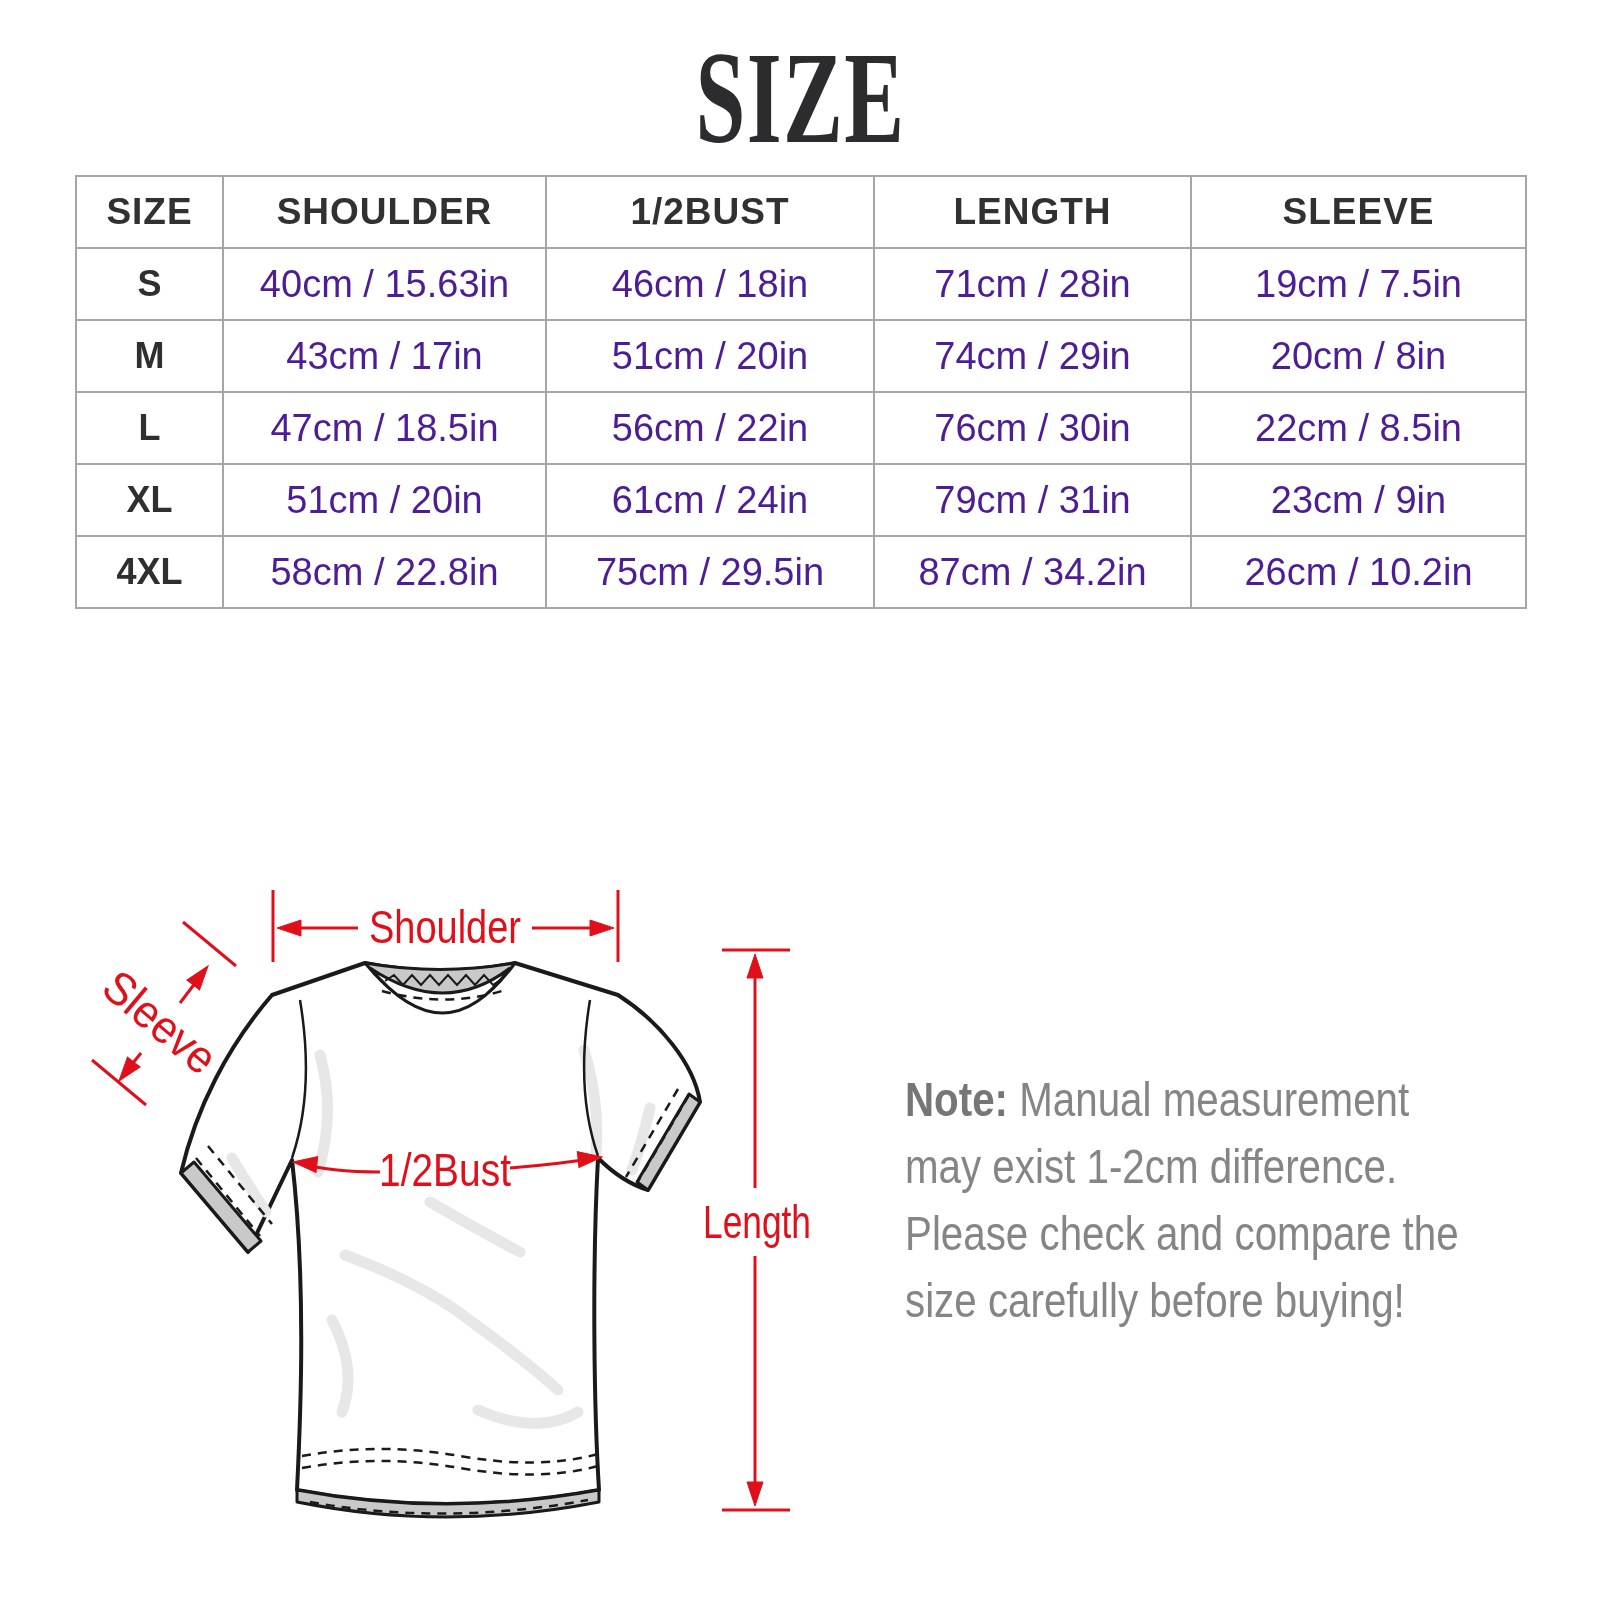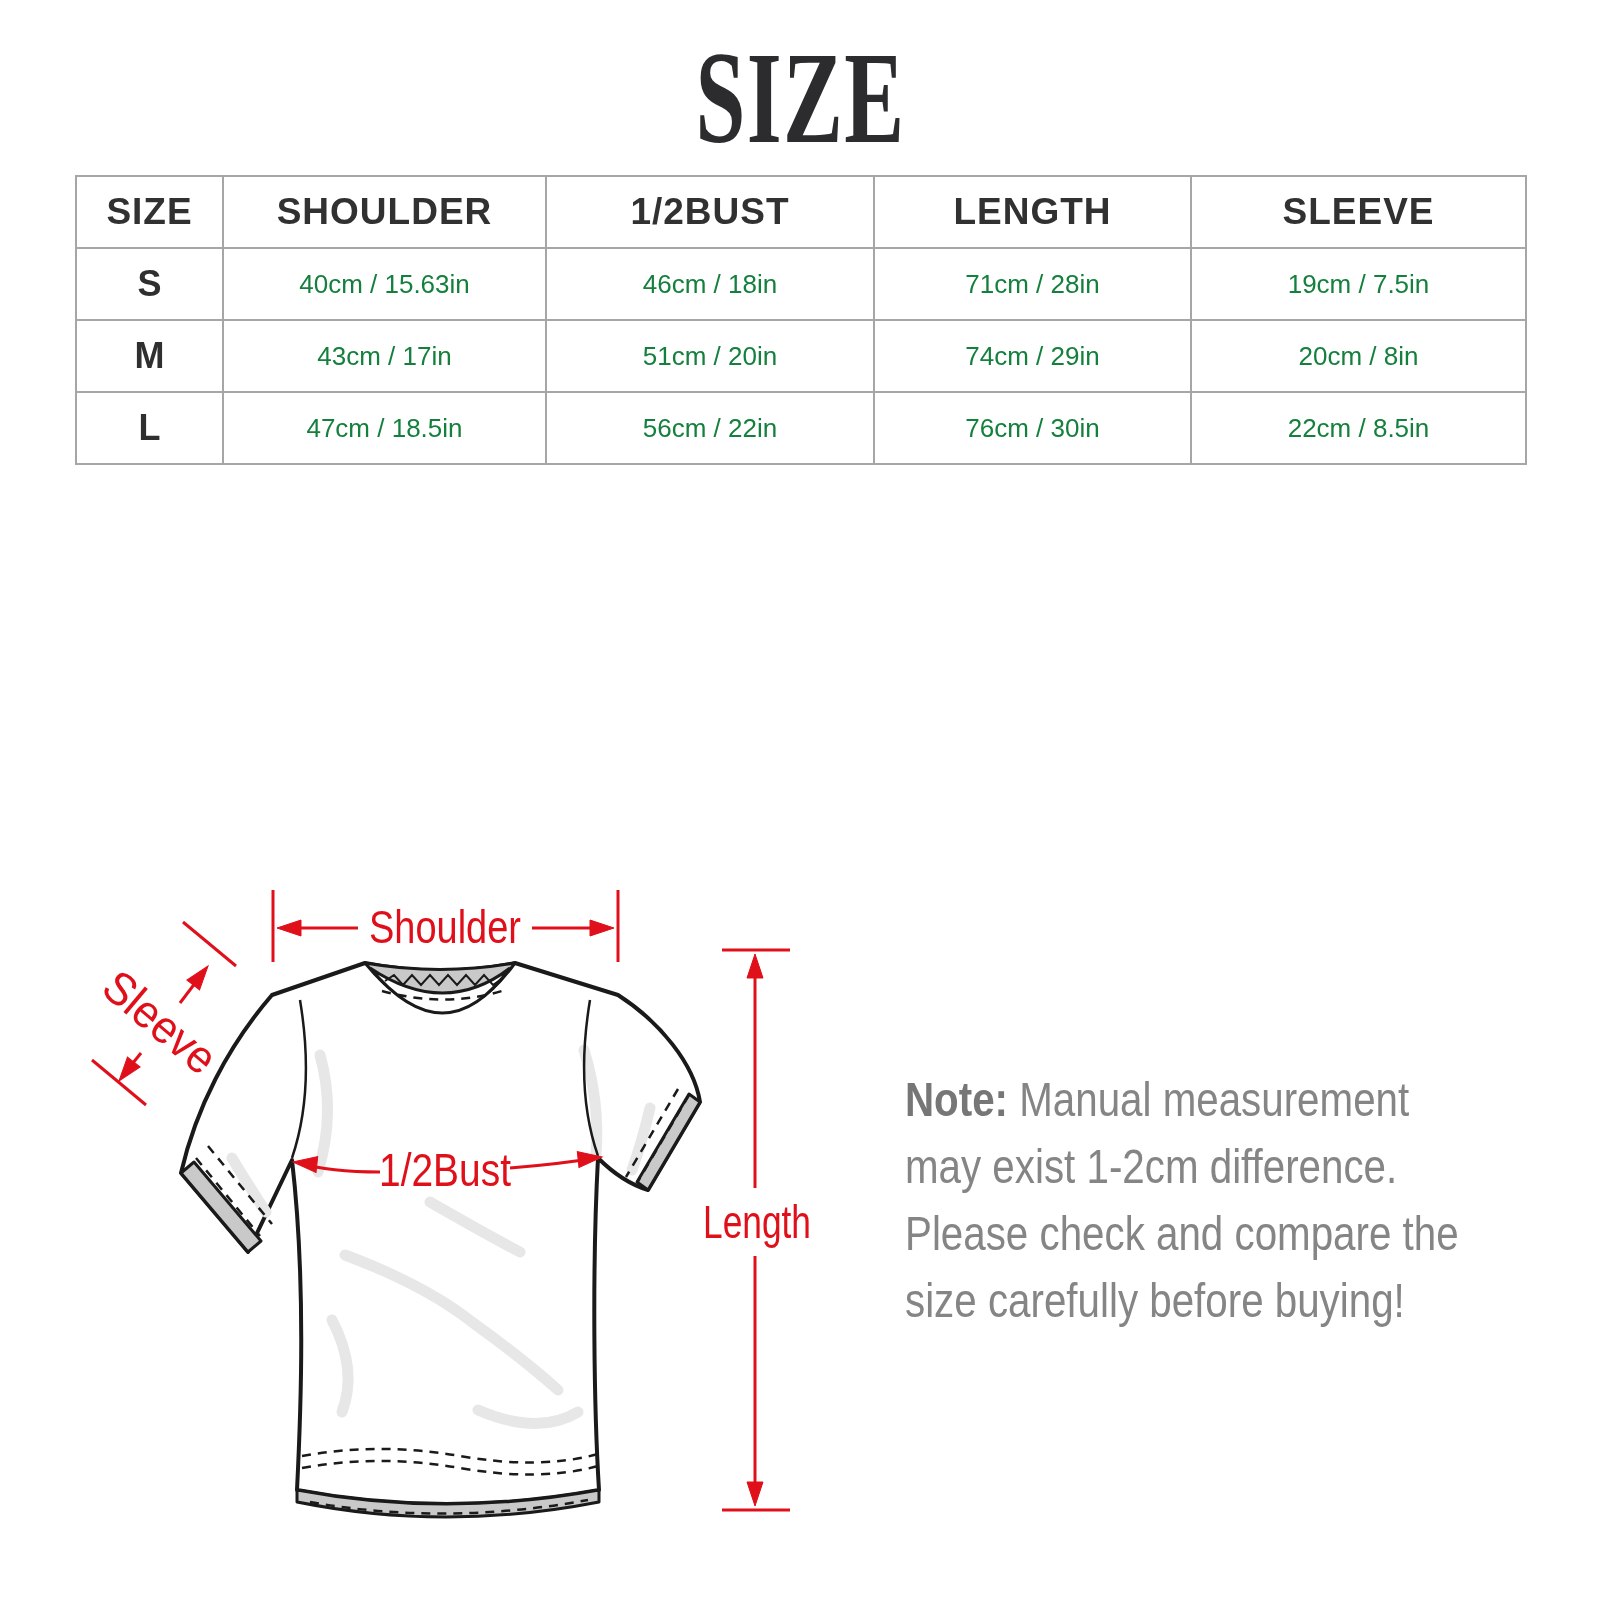--- a/index.html
+++ b/index.html
@@ -11,21 +11,21 @@
   #title-wrap .title{display:inline-block;font-family:"Liberation Serif", serif;
       font-weight:700;font-size:132px;line-height:120px;color:#2c2c2e;
       transform:scaleX(0.68);letter-spacing:2px;}
 
   
   table.size-table{position:absolute;left:75px;top:175px;width:1450px;
       border-collapse:collapse;table-layout:fixed;}
   table.size-table td,table.size-table th{border:2px solid #a6a6a6;height:70px;
       padding:0;text-align:center;vertical-align:middle;}
   table.size-table th{font-size:37px;font-weight:700;color:#313131;letter-spacing:1px;}
-  table.size-table td{font-size:26px;color:#15803d;}
+  table.size-table td{font-size:38px;color:#4c1d95;}
   table.size-table td.rowlabel{font-size:36px;font-weight:700;color:#2f2f2f;}
 
   
   #note{position:absolute;left:905px;top:1066px;width:700px;
       font-size:48px;line-height:67px;color:#858585;
       transform:scaleX(0.84);transform-origin:left top;}
   #note .note-prefix{font-weight:700;color:#767676;}
 
   
   #diagram{position:absolute;left:0;top:850px;}
@@ -75,20 +75,34 @@
       <td>51cm / 20in</td>
       <td>74cm / 29in</td>
       <td>20cm / 8in</td>
     </tr>
     <tr>
       <td class="rowlabel">L</td>
       <td>47cm / 18.5in</td>
       <td>56cm / 22in</td>
       <td>76cm / 30in</td>
       <td>22cm / 8.5in</td>
+    </tr>
+    <tr>
+      <td class="rowlabel">XL</td>
+      <td>51cm / 20in</td>
+      <td>61cm / 24in</td>
+      <td>79cm / 31in</td>
+      <td>23cm / 9in</td>
+    </tr>
+    <tr>
+      <td class="rowlabel">4XL</td>
+      <td>58cm / 22.8in</td>
+      <td>75cm / 29.5in</td>
+      <td>87cm / 34.2in</td>
+      <td>26cm / 10.2in</td>
     </tr>
   </tbody>
     </table>
 
   <svg id="diagram" width="850" height="720" viewBox="0 0 850 720">
 
     <path class="outline" d="M272,145 L365,113 Q440,128 515,113 L618,145
          C660,172 694,214 700,252
          L648,340
          Q622,332 598,308

